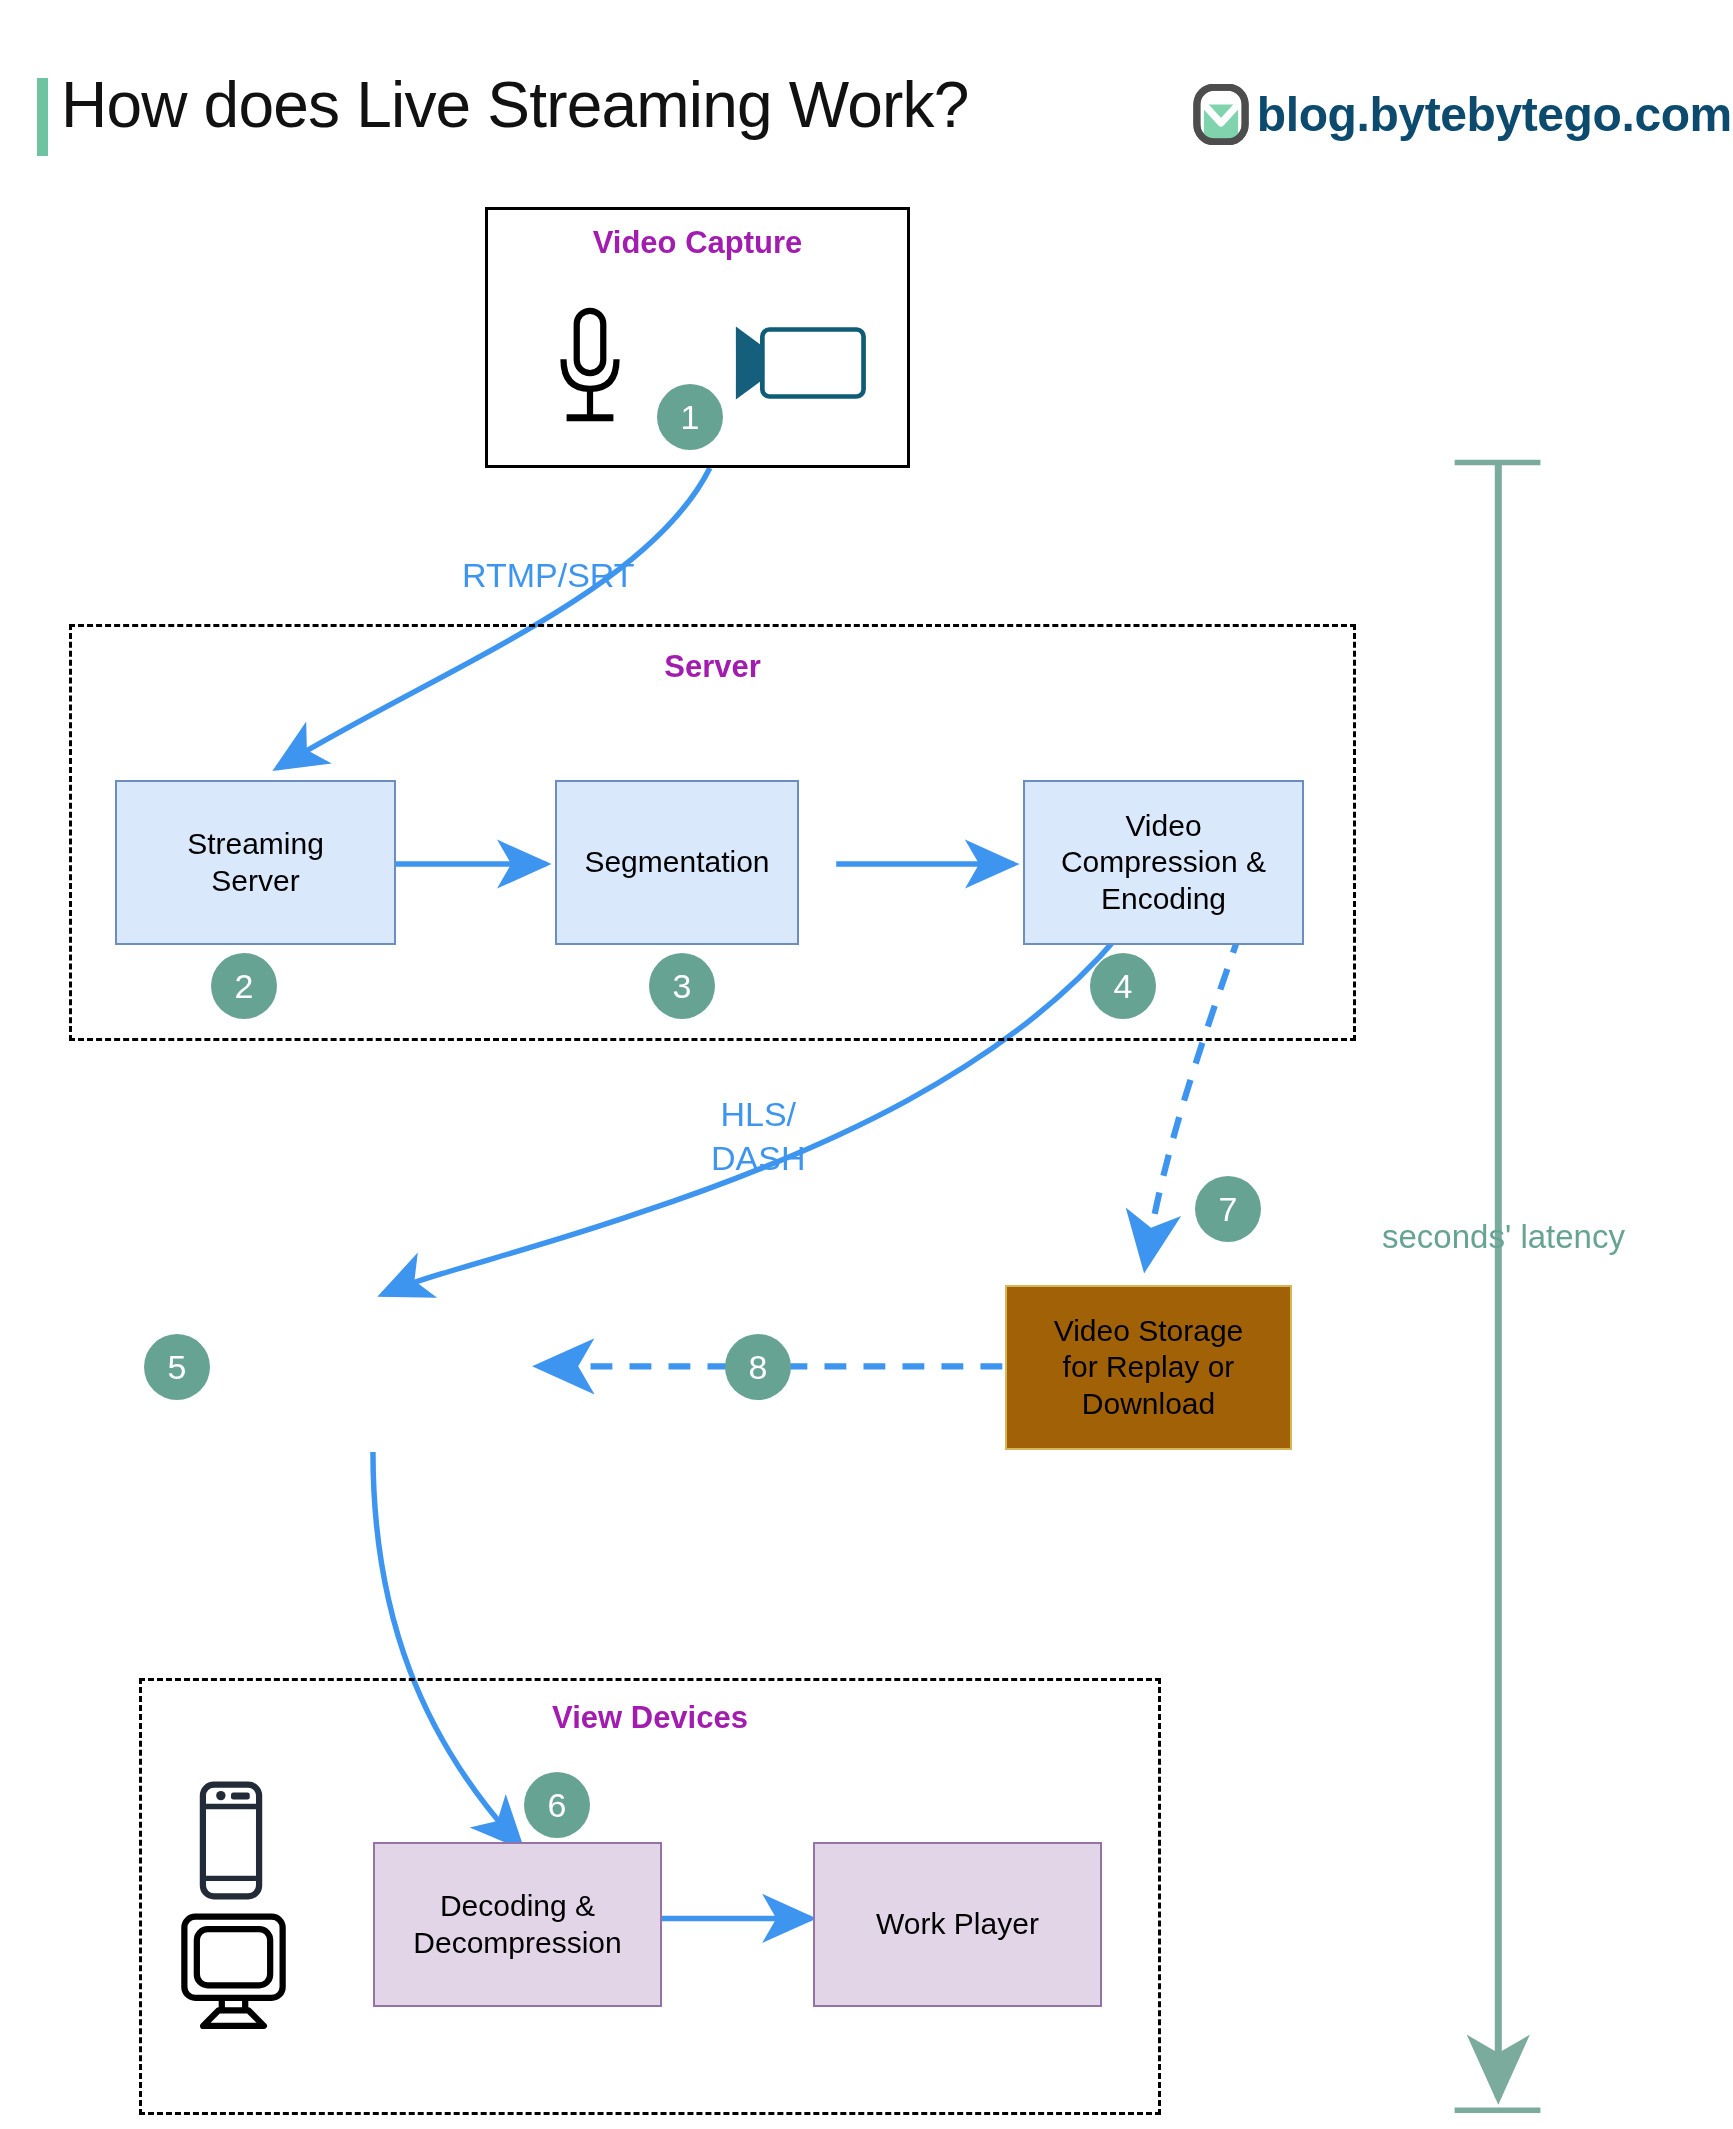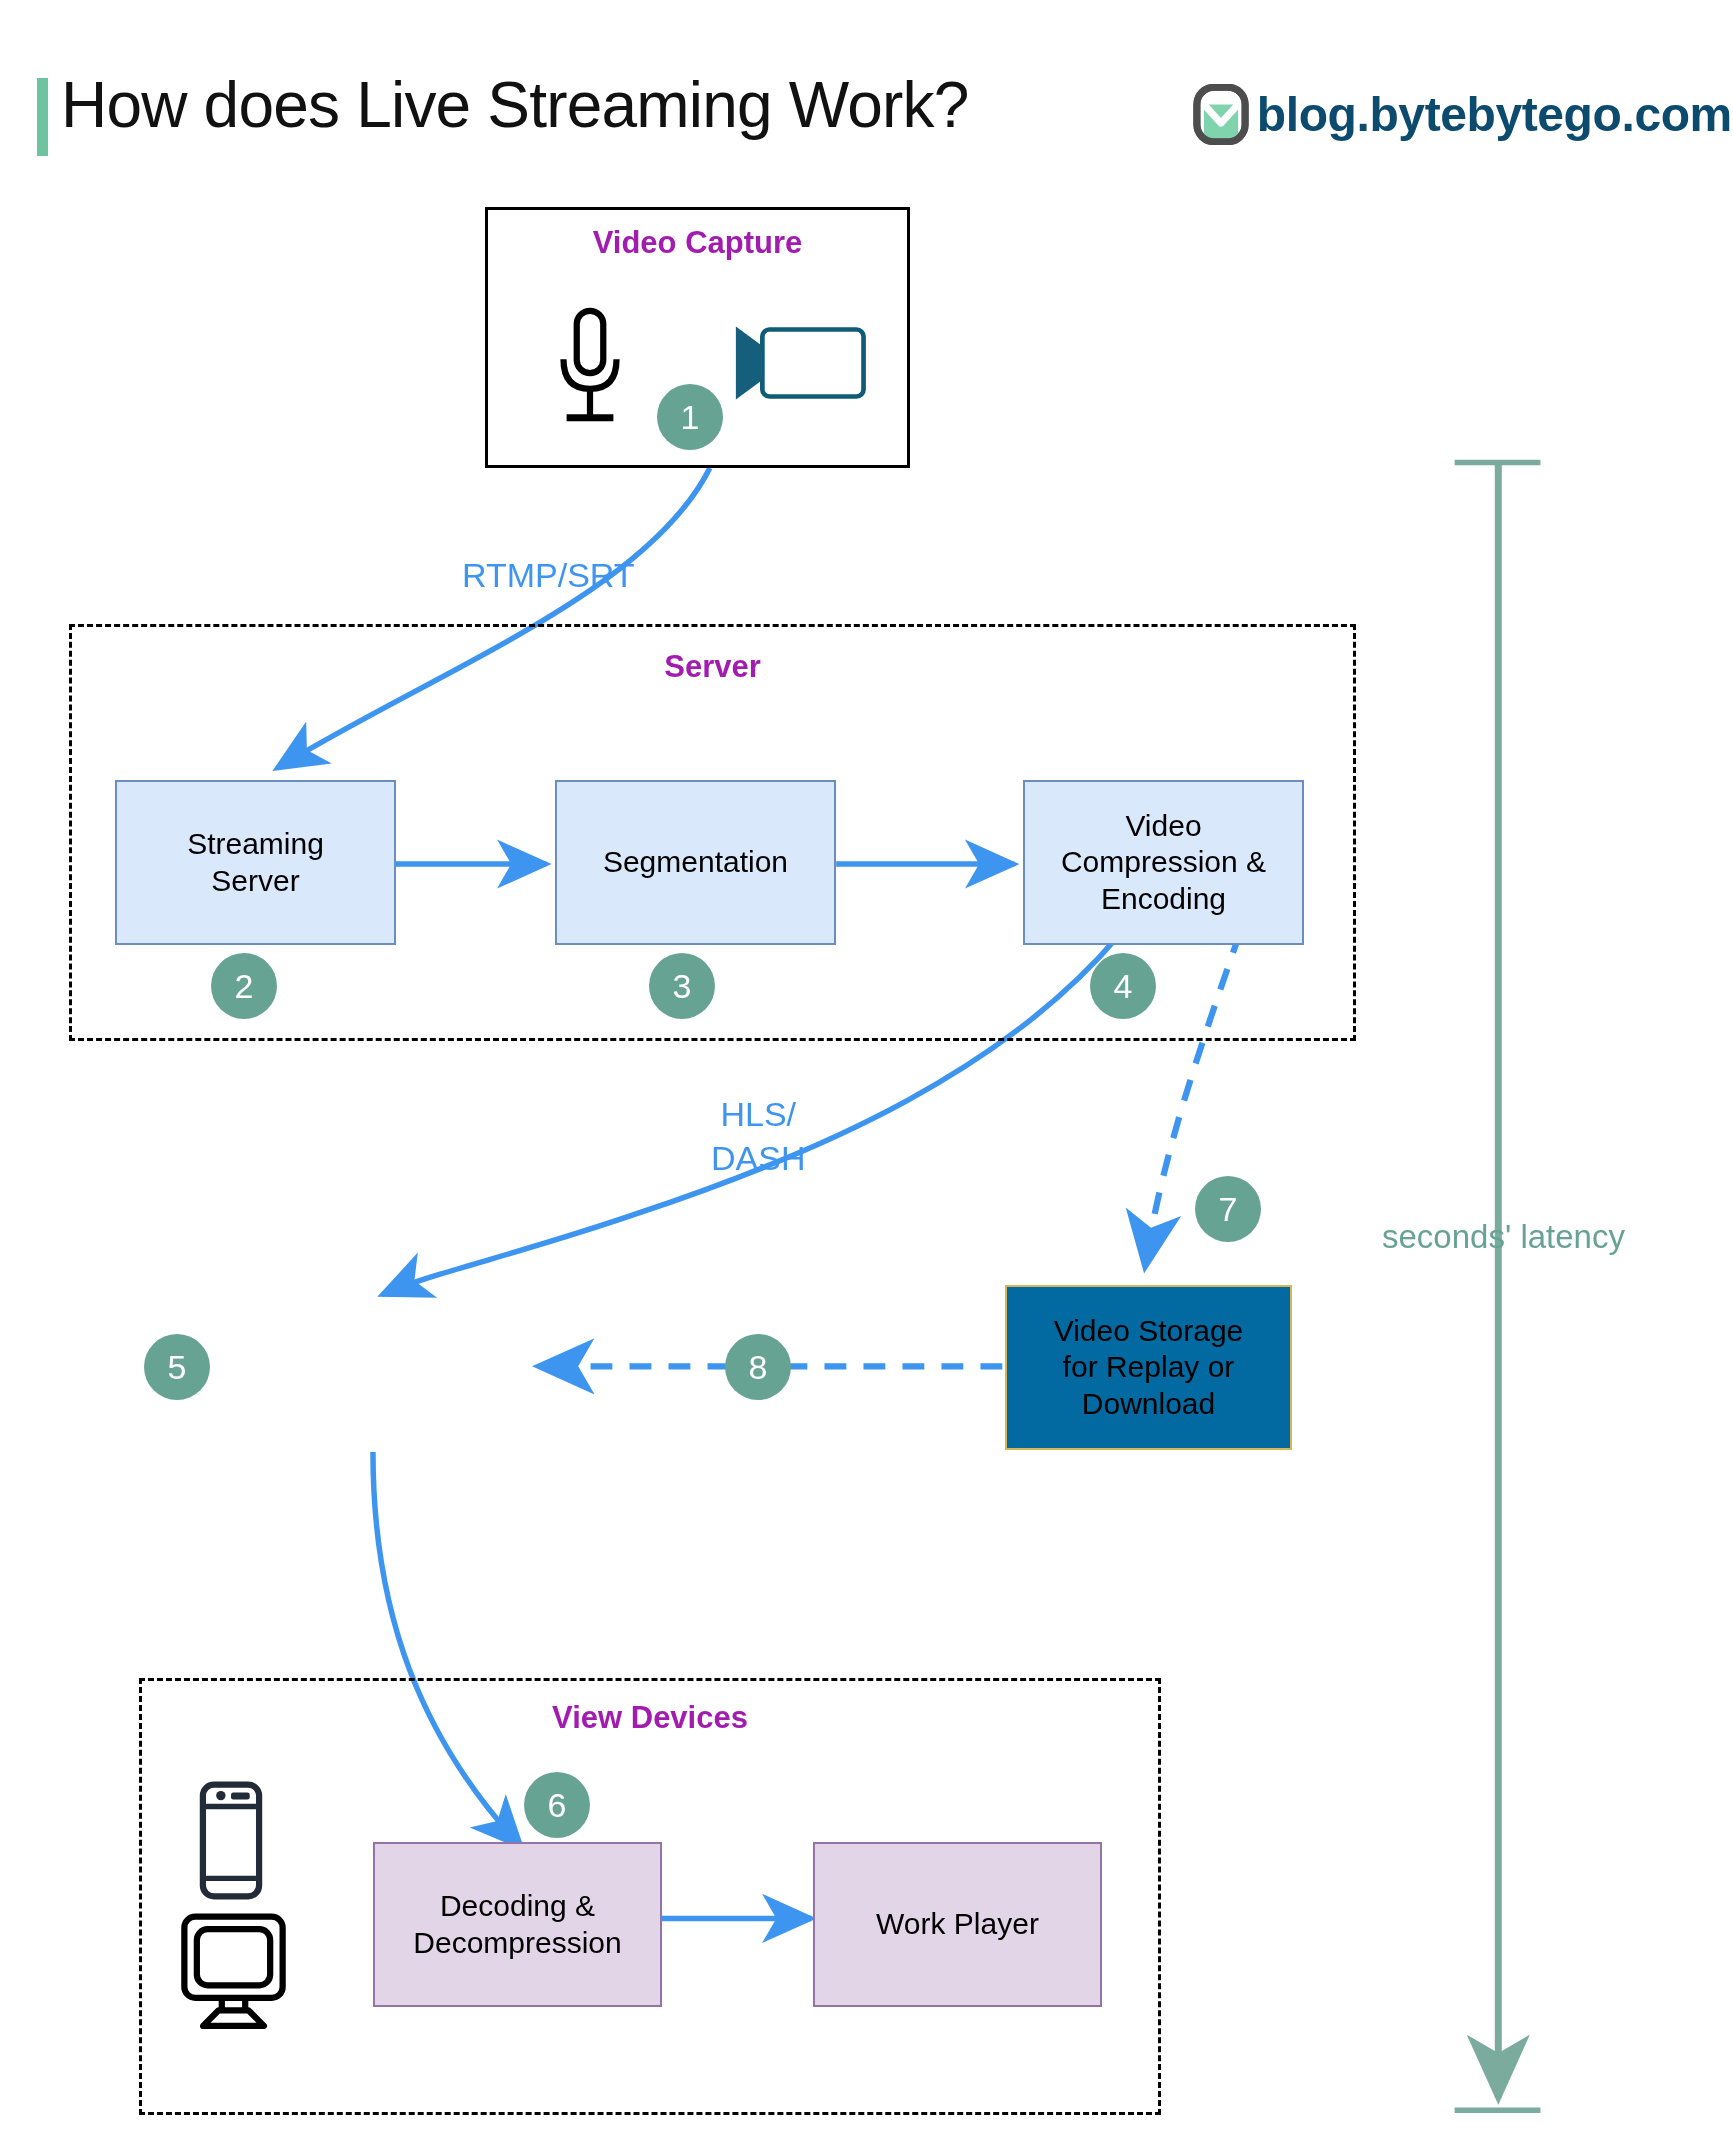--- a/index.html
+++ b/index.html
@@ -83,21 +83,21 @@
     align-items: center;
     justify-content: center;
     text-align: center;
     font-size: 30px;
     line-height: 1.22;
     color: #000000;
     padding: 3.1px 7.8px;
   }
   .node-blue   { background: #dae8fc; border: 2.3px solid #6c8ebf; }
   .node-green  { background: #d5e8d4; border: 2.3px solid #82b366; }
-  .node-orange { background: #0369a1; border: 2.3px solid #d6b656; }
+  .node-orange { background: #a16207; border: 2.3px solid #d6b656; }
   .node-purple { background: #e1d5e7; border: 2.3px solid #9673a6; }
 
   
   .container-solid {
     position: absolute;
     box-sizing: border-box;
     border: 3.1px solid #000000;
     background: transparent;
   }
   .container-dashed {
@@ -224,21 +224,21 @@
 
   <div class="container-dashed" style="left:69px; top:624px; width:1287px; height:417px;"></div>
   <div class="container-title" style="left:69px; top:649px; width:1287px;">Server</div>
 
   <div class="node node-blue" style="left:115px; top:780px; width:281px; height:165px;">
     <span style="white-space:pre-line;">Streaming
 Server</span>
   </div>
   <div class="badge" style="left:211px; top:953px;">2</div>
 
-  <div class="node node-blue" style="left:555px; top:780px; width:281px; height:165px;">
+  <div class="node node-blue" style="left:555px; top:780px; width:244px; height:165px;">
     <span style="white-space:pre-line;">Segmentation</span>
   </div>
   <div class="badge" style="left:649px; top:953px;">3</div>
 
   <div class="node node-blue" style="left:1023px; top:780px; width:281px; height:165px;">
     <span style="white-space:pre-line;">Video
 Compression &amp;
 Encoding</span>
   </div>
   <div class="badge" style="left:1090px; top:953px;">4</div>

